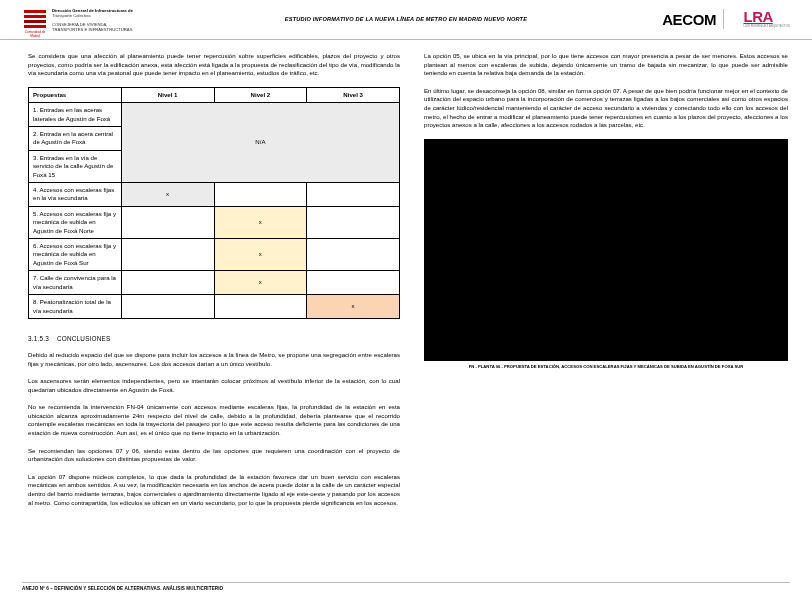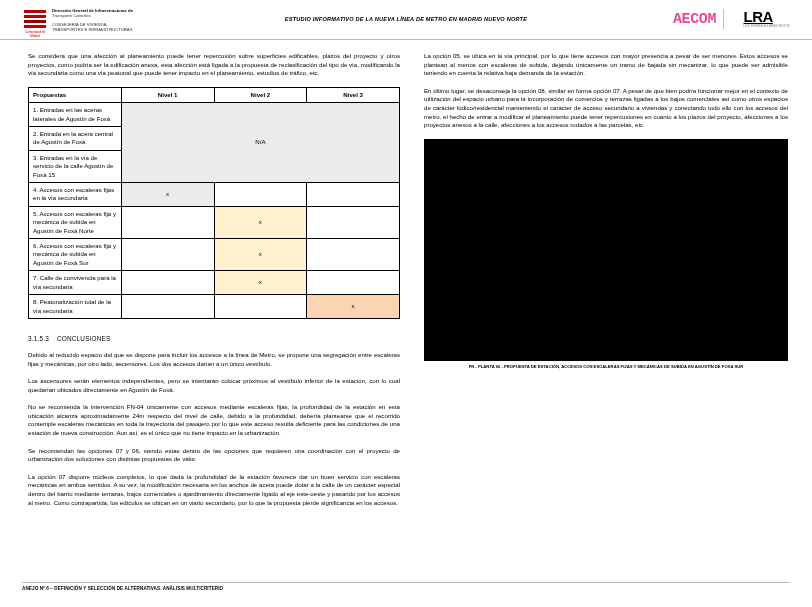--- a/index.html
+++ b/index.html
@@ -86,33 +86,33 @@
     letter-spacing: 0.2px;
     color: #000;
   }
   .logo-aecom {
     position: absolute;
     right: 96px;
     top: 11px;
     font-size: 15px;
     font-weight: bold;
     letter-spacing: -0.4px;
-    color: #ec4899;
-    font-family: Liberation Mono, monospace;
+    color: #000000;
+    font-family: Liberation Sans, sans-serif;
   }
   .logo-lra {
     position: absolute;
     right: 22px;
     top: 9px;
     text-align: left;
   }
   .logo-lra .mark {
     font-size: 15px;
     font-weight: bold;
-    color: #000000;
+    color: #be185d;
     letter-spacing: -0.5px;
     line-height: 15px;
     text-decoration: underline;
   }
   .logo-lra .sub {
     font-size: 2.6px;
     color: #666;
     letter-spacing: 0.2px;
     margin-top: 1px;
   }

